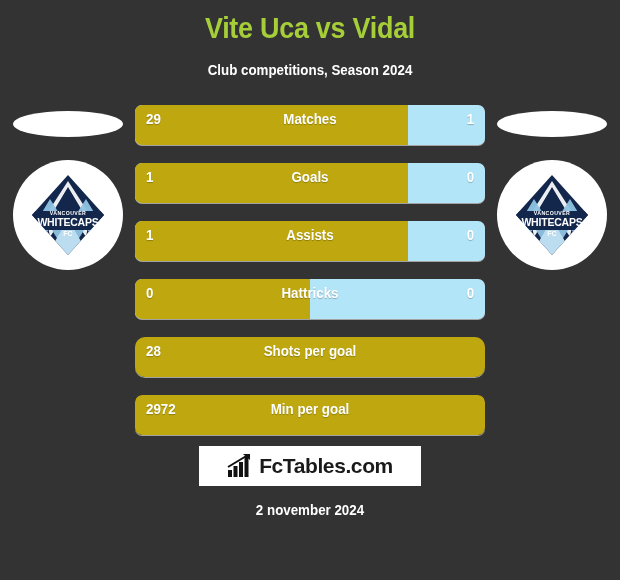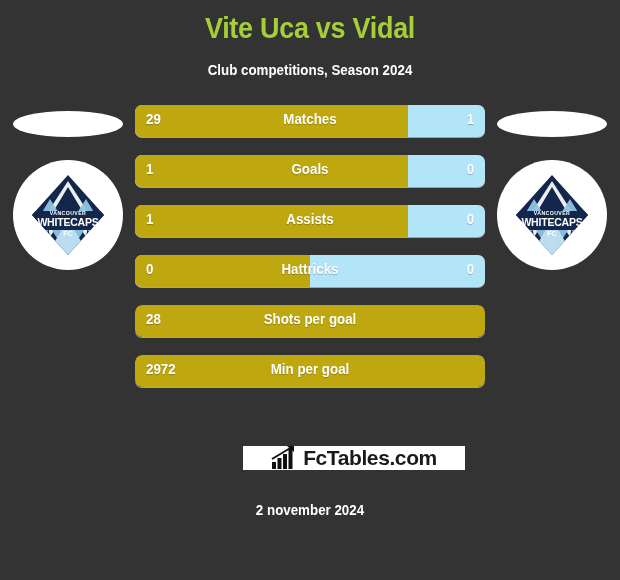--- a/index.html
+++ b/index.html
@@ -81,21 +81,21 @@
 
   
   .rows {
     position: absolute;
     left: 135px;
     top: 0;
     width: 350px;
   }
   .row {
     position: relative;
-    height: 32px;
+    height: 40px;
     margin-bottom: 18px;
     border-radius: 7px;
     overflow: hidden;
     background: #b3e5f8;
     box-shadow: 0 1px 0 rgba(255,255,255,0.55);
   }
   .row:last-child { margin-bottom: 12px; }
 
   .fill-left {
     position: absolute;
@@ -133,27 +133,26 @@
     transform: scaleX(0.92);
   }
 
   
   .brand {
     position: absolute;
     left: 50%;
     transform: translateX(-50%);
     top: 446px;
     width: 222px;
-    height: 24px;
+    height: 40px;
     background: #ffffff;
     display: flex;
     align-items: center;
     justify-content: center;
     gap: 6px;
-    margin-left: 44px;
   }
   .brand-text {
     color: #1a1a1a;
     font-size: 21px;
     font-weight: bold;
     letter-spacing: -0.4px;
   }
   .date {
     position: absolute;
     top: 502px;
@@ -242,21 +241,21 @@
         <span class="val left">1</span>
         <span class="label">Assists</span>
         <span class="val right">0</span>
       </div>
       <div class="row">
         <div class="fill-left" style="width: 50%; background: rgb(191, 168, 15);"></div>
         <span class="val left">0</span>
         <span class="label">Hattricks</span>
         <span class="val right">0</span>
       </div>
-      <div class="row full" style="background: transparent;">
+      <div class="row full" style="background: transparent; border-radius: 10px;">
         <div class="fill-left" style="width: 100%; background: rgb(191, 168, 15);"></div>
         <span class="val left">28</span>
         <span class="label">Shots per goal</span>
       </div>
       <div class="row full" style="background: transparent;">
         <div class="fill-left" style="width: 100%; background: rgb(191, 168, 15);"></div>
         <span class="val left">2972</span>
         <span class="label">Min per goal</span>
       </div>
     </div>

